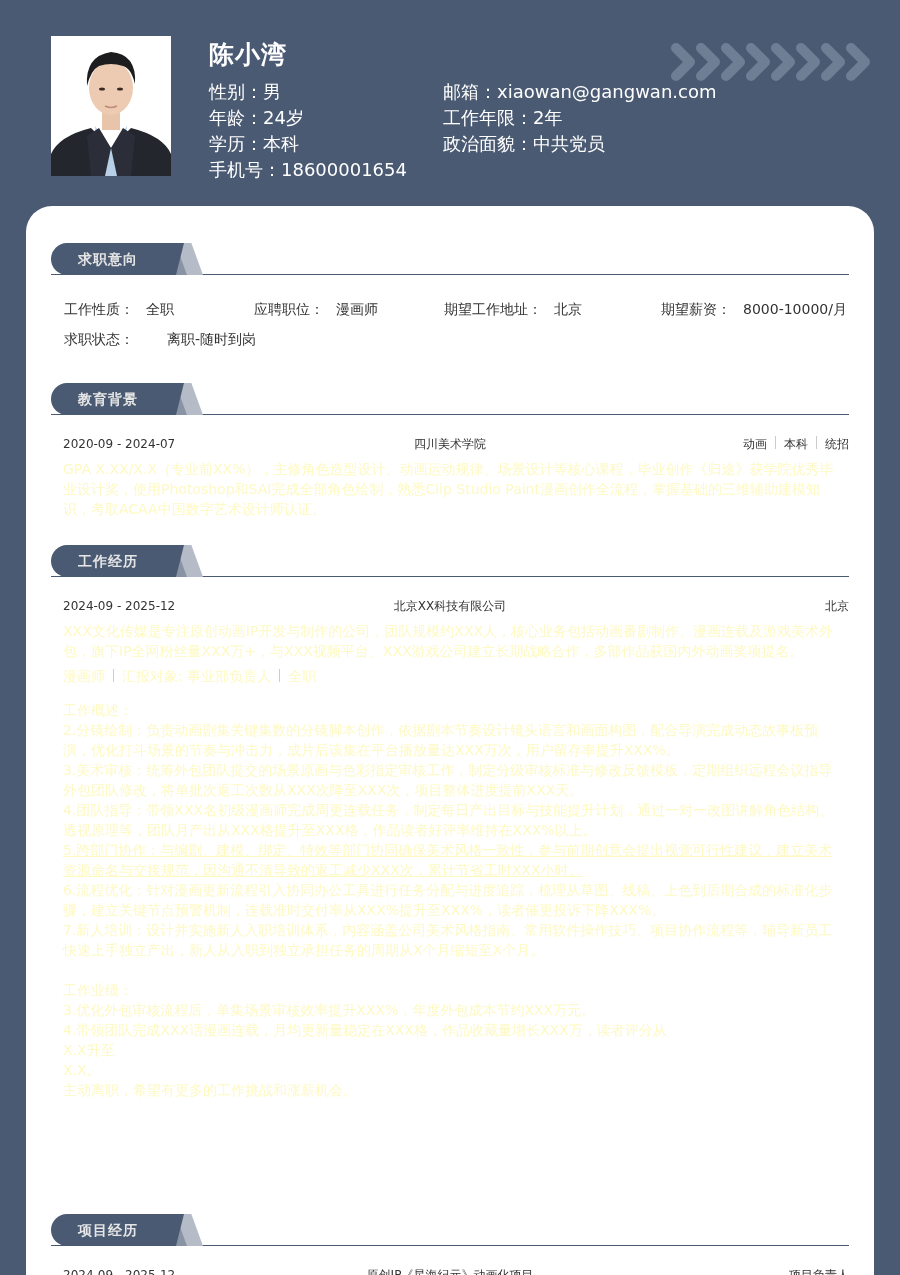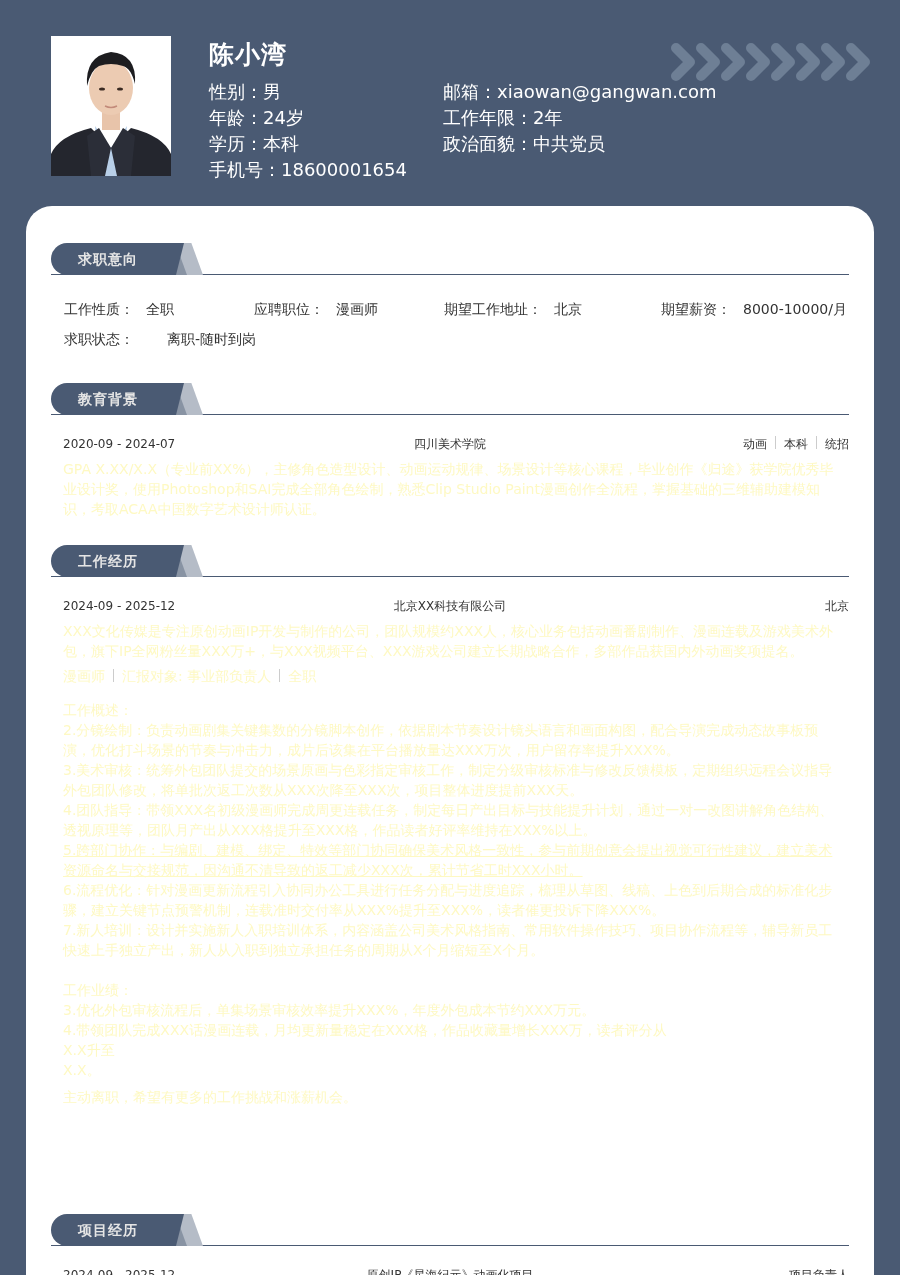--- a/index.html
+++ b/index.html
@@ -138,21 +138,21 @@
   <div class="para" style="width:792px;">3.美术审核：统筹外包团队提交的场景原画与色彩指定审核工作，制定分级审核标准与修改反馈模板，定期组织远程会议指导外包团队修改，将单批次返工次数从XXX次降至XXX次，项目整体进度提前XXX天。</div>
   <div class="para" style="width:792px;">4.团队指导：带领XXX名初级漫画师完成周更连载任务，制定每日产出目标与技能提升计划，通过一对一改图讲解角色结构、透视原理等，团队月产出从XXX格提升至XXX格，作品读者好评率维持在XXX%以上。</div>
   <div class="para" style="width:792px;text-decoration:underline;">5.跨部门协作：与编剧、建模、绑定、特效等部门协同确保美术风格一致性，参与前期创意会提出视觉可行性建议，建立美术资源命名与交接规范，因沟通不清导致的返工减少XXX次，累计节省工时XXX小时。</div>
   <div class="para" style="width:792px;">6.流程优化：针对漫画更新流程引入协同办公工具进行任务分配与进度追踪，梳理从草图、线稿、上色到后期合成的标准化步骤，建立关键节点预警机制，连载准时交付率从XXX%提升至XXX%，读者催更投诉下降XXX%。</div>
   <div class="para" style="width:792px;">7.新人培训：设计并实施新人入职培训体系，内容涵盖公司美术风格指南、常用软件操作技巧、项目协作流程等，辅导新员工快速上手独立产出，新人从入职到独立承担任务的周期从X个月缩短至X个月。</div>
   <div class="para" style="margin-top:20px;">工作业绩：</div>
   <div class="para" style="white-space:nowrap;">3.优化外包审核流程后，单集场景审核效率提升XXX%，年度外包成本节约XXX万元。</div>
   <div class="para" style="white-space:nowrap;">4.带领团队完成XXX话漫画连载，月均更新量稳定在XXX格，作品收藏量增长XXX万，读者评分从</div>
   <div class="para">X.X升至</div>
   <div class="para">X.X。</div>
-  <div class="para" style="margin-top:8px;font-family:Liberation Serif, serif;">主动离职，希望有更多的工作挑战和涨薪机会。</div>
+  <div class="para" style="">主动离职，希望有更多的工作挑战和涨薪机会。</div>
 </div>
 
 <div class="section" style="top:1214px;">
   <div class="sec-head">
     <div class="line"></div>
     <div class="stripe1"></div>
     <div class="stripe2"></div>
     <div class="pill">项目经历</div>
   </div>
   <div class="entry-head" style="margin-top:19px;">

